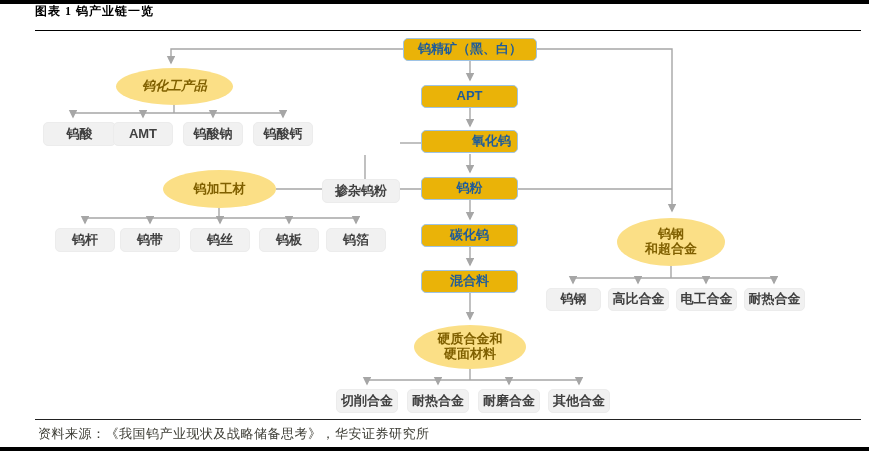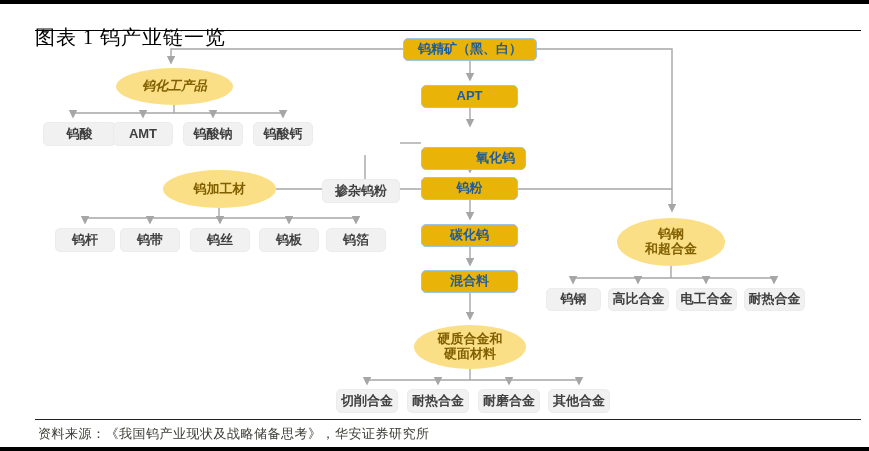--- a/index.html
+++ b/index.html
@@ -6,22 +6,22 @@
   body { background:#fff; font-family:"Liberation Sans", sans-serif; }
   .page {
     position:relative; width:869px; height:451px; background:#ffffff; overflow:hidden;
   }
   .bar-top, .bar-bottom {
     position:absolute; left:0; width:869px; height:4px; background:#000;
   }
   .bar-top { top:0; }
   .bar-bottom { bottom:0; }
   .fig-title {
-    position:absolute; left:35px; top:24px; font-family:"Liberation Serif", serif;
-    font-weight:normal; font-size:20px; color:#000; letter-spacing:1px;
+    position:absolute; left:35px; top:3px; font-family:"Liberation Serif", serif;
+    font-weight:bold; font-size:12px; color:#000; letter-spacing:1px;
   }
   .title-rule {
     position:absolute; left:35px; top:30px; width:826px; height:0;
     border-top:1.6px solid #000;
   }
   .footer-rule {
     position:absolute; left:35px; top:419px; width:826px; height:0;
     border-top:1.2px solid #222;
   }
   .source-line {
@@ -105,21 +105,21 @@
       <path d="M367,380 H579"></path>
       <path d="M367,380 V384" marker-end="url(#arr)"></path>
       <path d="M438,380 V384" marker-end="url(#arr)"></path>
       <path d="M509,380 V384" marker-end="url(#arr)"></path>
       <path d="M579,380 V384" marker-end="url(#arr)"></path>
     </g>
   </svg>
 
   <div class="node blue" style="left:403px; top:38px; width:134px; height:23px;">钨精矿（黑、白）</div>
   <div class="node blue" style="left:421px; top:85px; width:97px; height:23px;">APT</div>
-  <div class="node blue" style="left:421px; top:147px; width:105px; height:23px;padding-left:44px;">氧化钨</div>
+  <div class="node blue" style="left:421px; top:130px; width:97px; height:23px;padding-left:44px;">氧化钨</div>
   <div class="node blue" style="left:421px; top:177px; width:97px; height:23px;">钨粉</div>
   <div class="node blue" style="left:421px; top:224px; width:97px; height:23px;">碳化钨</div>
   <div class="node blue" style="left:421px; top:270px; width:97px; height:23px;">混合料</div>
 
   <div class="node gray" style="left:322px; top:131px; width:78px; height:24px;margin-top:48px;">掺杂钨粉</div>
 
   <div class="node ellipse" style="left:116px; top:68px; width:117px; height:37px;font-style:italic;">钨化工产品</div>
   <div class="node ellipse" style="left:163px; top:170px; width:113px; height:38px;">钨加工材</div>
   <div class="node ellipse" style="left:617px; top:218px; width:108px; height:48px;">
     <span>钨钢</span>

